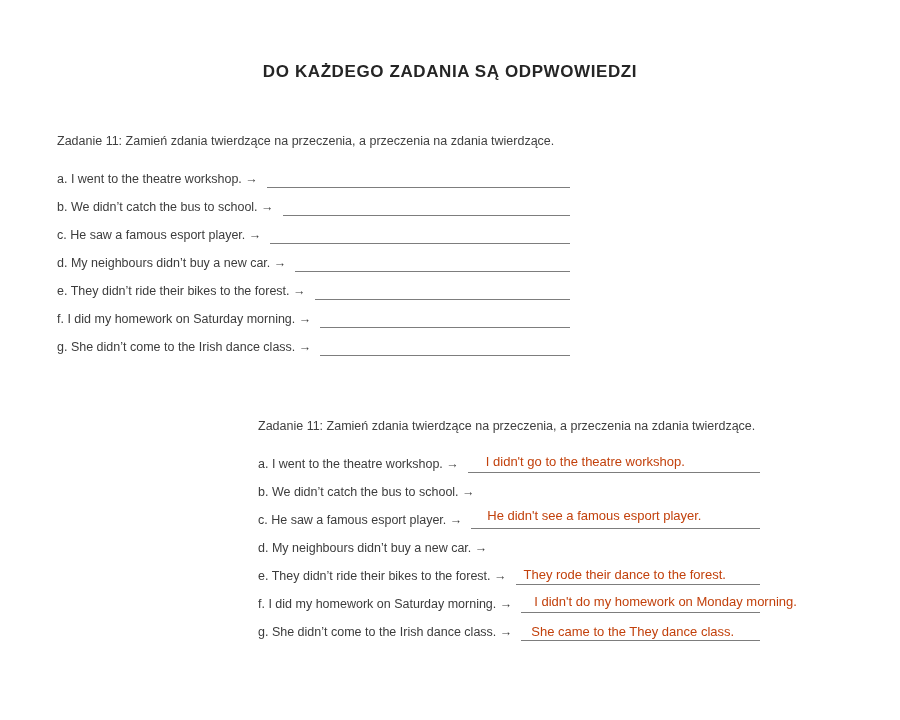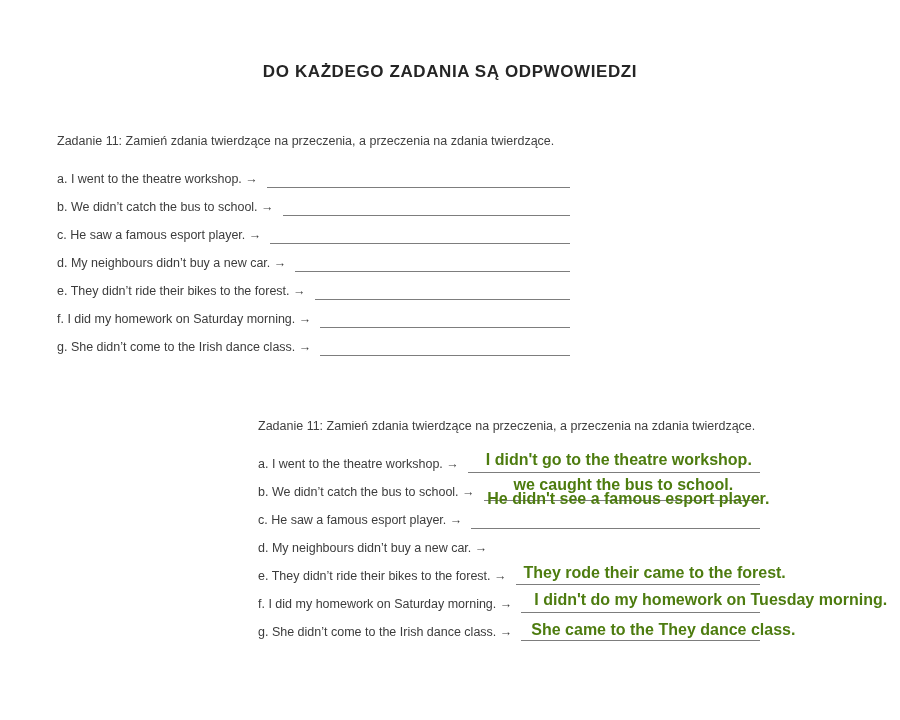--- a/index.html
+++ b/index.html
@@ -51,29 +51,28 @@
   .line {
     flex: 1;
     margin-left: 9px;
     border-bottom: 1px solid #7d7d7d;
     position: relative;
   }
   .answer {
     position: absolute;
     left: 14px;
     bottom: 2px;
-    font-size: 16px;
-    color: #4d7c0f;
+    font-size: 13px;
+    color: #c2410c;
     white-space: nowrap;
-    font-weight: bold;
   }
   
   .task-block-2 .item:nth-of-type(1) .answer { left: 18px; bottom: 3px; }
   .task-block-2 .item:nth-of-type(2) .answer { left: 30px; bottom: 6px; }
-  .task-block-2 .item:nth-of-type(3) .answer { left: 16px; bottom: 20px; }
+  .task-block-2 .item:nth-of-type(3) .answer { left: 16px; bottom: 5px; }
   .task-block-2 .item:nth-of-type(4) .answer { left: 8px;  bottom: 1px; }
   .task-block-2 .item:nth-of-type(5) .answer { left: 8px;  bottom: 2px; }
   .task-block-2 .item:nth-of-type(6) .answer { left: 13px; bottom: 3px; }
   .task-block-2 .item:nth-of-type(7) .answer { left: 10px; bottom: 1px; }
 </style>
 </head>
 <body>
 
 <div class="page">
 
@@ -130,43 +129,40 @@
     <p class="task-header">Zadanie 11: Zamień zdania twierdzące na przeczenia, a przeczenia na zdania twierdzące.</p>
 
     <div class="item">
       <span class="prompt">a. I went to the theatre workshop. →</span>
       <span class="line">
           <span class="answer">I didn't go to the theatre workshop.</span>
         </span>
     </div>
     <div class="item">
       <span class="prompt">b. We didn’t catch the bus to school. →</span>
-      <span class="line">
-          <span class="answer">we caught the bus to school.</span>
-        </span>
     </div>
     <div class="item">
       <span class="prompt">c. He saw a famous esport player. →</span>
       <span class="line">
           <span class="answer">He didn't see a famous esport player.</span>
         </span>
     </div>
     <div class="item">
       <span class="prompt">d. My neighbours didn’t buy a new car. →</span>
     </div>
     <div class="item">
       <span class="prompt">e. They didn’t ride their bikes to the forest. →</span>
       <span class="line">
-          <span class="answer">They rode their came to the forest.</span>
+          <span class="answer">They rode their dance to the forest.</span>
         </span>
     </div>
     <div class="item">
       <span class="prompt">f. I did my homework on Saturday morning. →</span>
       <span class="line">
-          <span class="answer">I didn't do my homework on Tuesday morning.</span>
+          <span class="answer">I didn't do my homework on Monday morning.</span>
         </span>
     </div>
     <div class="item">
       <span class="prompt">g. She didn’t come to the Irish dance class. →</span>
       <span class="line">
           <span class="answer">She came to the They dance class.</span>
         </span>
     </div>
   </section>
 

